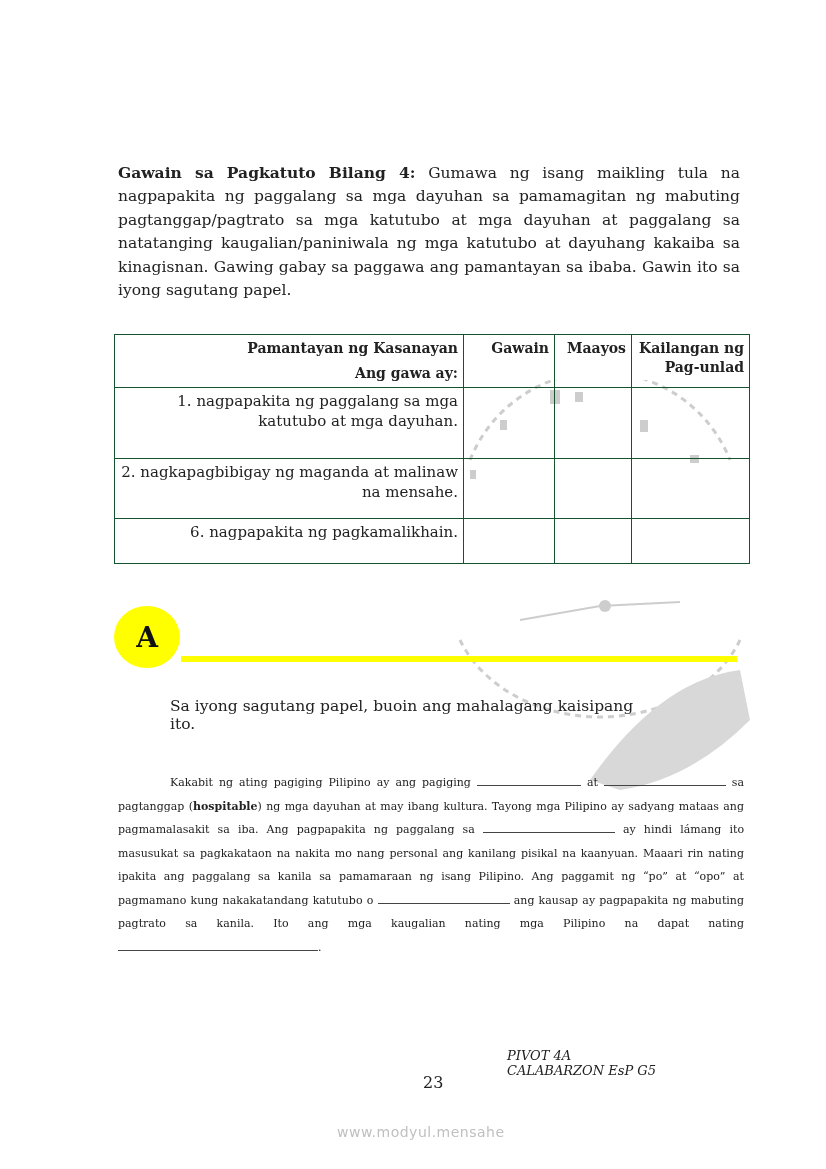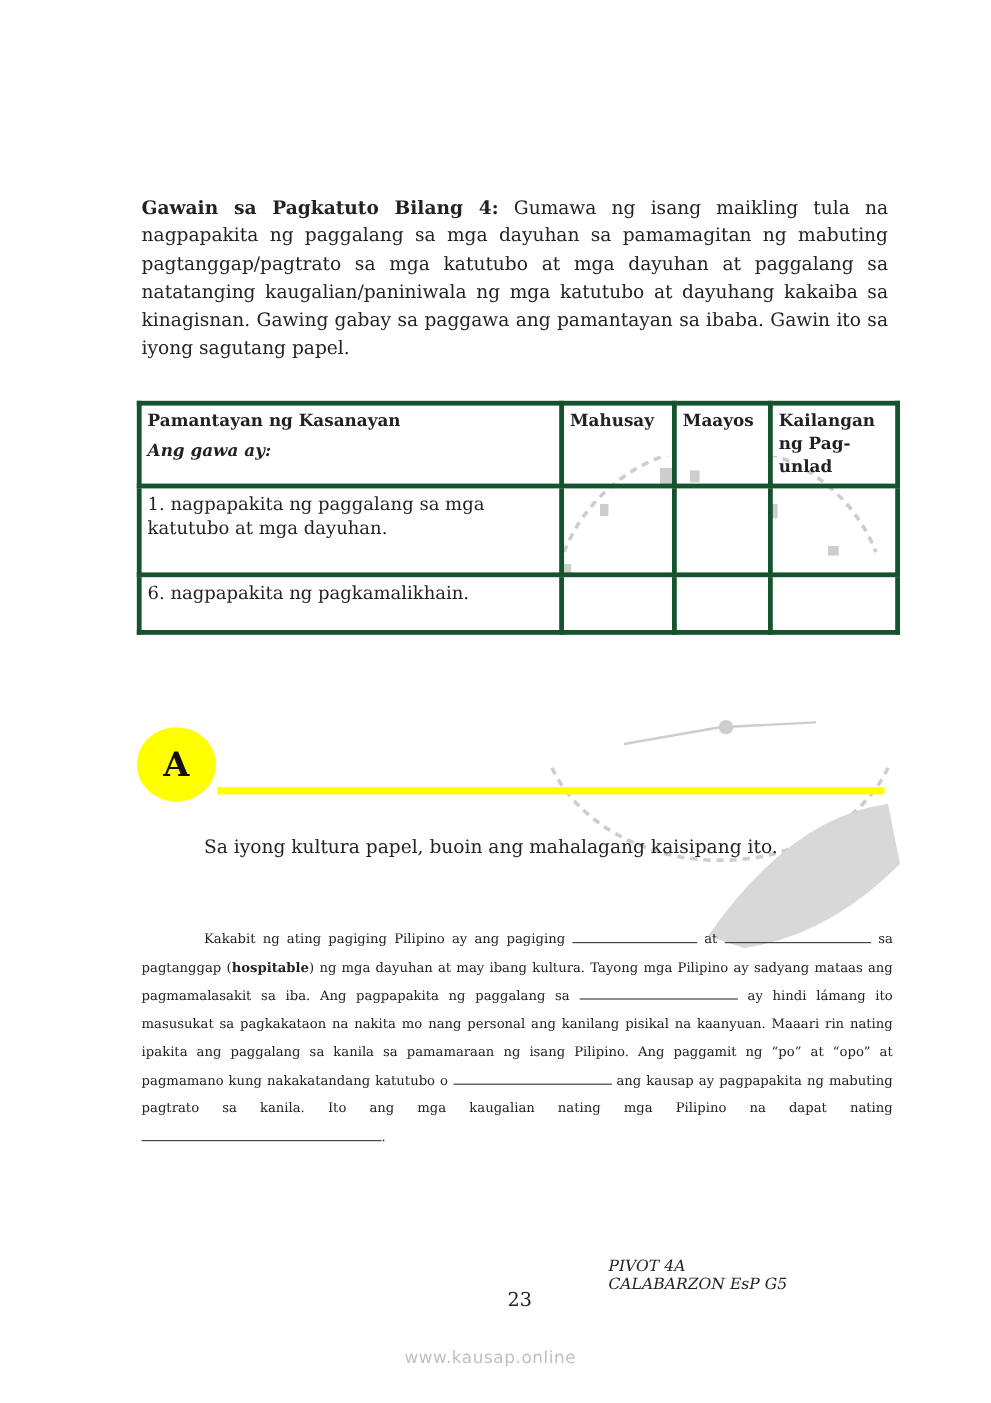--- a/index.html
+++ b/index.html
@@ -8,24 +8,24 @@
   .page { position: absolute; left: 0; top: 0; width: 658px; height: 1169px; }
 
   .watermark { position: absolute; left: 440px; top: 380px; width: 330px; height: 420px; opacity: 0.9; pointer-events: none; }
 
   .intro { position: absolute; left: 118px; top: 145px; width: 622px;
            font-size: 15.5px; line-height: 23.5px; text-align: justify; }
   .intro b { font-weight: bold; }
 
   table.rubric { position: absolute; left: 114px; top: 334px; width: 636px;
                  border-collapse: collapse; font-size: 14.5px; background: transparent; }
-  table.rubric td, table.rubric th { border: 4px solid #14532d; vertical-align: top;
-                 padding: 4px 5px; text-align: left; }
+  table.rubric td, table.rubric th { border: 1px solid #14532d; vertical-align: top;
+                 padding: 4px 5px; text-align: right; }
   table.rubric th { font-weight: bold; font-size: 14px; line-height: 19px; }
-  .hdr-line2 { display: block; margin-top: 6px; font-style: italic; }
+  .hdr-line2 { display: block; margin-top: 6px; }
   .r1 td { height: 62px; }
   .r2 td { height: 51px; }
   .r3 td { height: 36px; }
   td.crit { line-height: 19.5px; font-size: 15px; }
 
   .badge { position: absolute; left: 114px; top: 606px; width: 66px; height: 62px;
            border-radius: 50%; background: #ffff00; display: flex; align-items: center;
            justify-content: center; font-weight: bold; font-size: 28px; color: #111; }
   .badge-line { position: absolute; left: 181px; top: 656px; width: 556px; height: 6px; background: #ffff00; }
 
@@ -68,53 +68,59 @@
     <span>Gumawa ng isang maikling tula na nagpapakita ng paggalang sa mga dayuhan sa pamamagitan ng mabuting pagtanggap/pagtrato sa mga katutubo at mga dayuhan at paggalang sa natatanging kaugalian/paniniwala ng mga katutubo at dayuhang kakaiba sa kinagisnan. Gawing gabay sa paggawa ang pamantayan sa ibaba. Gawin ito sa iyong sagutang papel.</span>
   </p>
 
   <table class="rubric">
     <tbody>
         <tr>
       <th style="width:338px">
         <span>Pamantayan ng Kasanayan</span>
         <span class="hdr-line2">Ang gawa ay:</span>
       </th>
-      <th style="width:80px">Mahusay</th>
+      <th style="width:80px">Gawain</th>
       <th style="width:66px">Maayos</th>
       <th>Kailangan ng Pag-unlad</th>
     </tr>
     <tr class="r1">
       <td class="crit">1. nagpapakita ng paggalang sa mga katutubo at mga dayuhan.</td>
+      <td></td>
+      <td></td>
+      <td></td>
+    </tr>
+    <tr class="r2">
+      <td class="crit">2. nagkapagbibigay ng maganda at malinaw na mensahe.</td>
       <td></td>
       <td></td>
       <td></td>
     </tr>
     <tr class="r3">
       <td class="crit">6. nagpapakita ng pagkamalikhain.</td>
       <td></td>
       <td></td>
       <td></td>
     </tr>
   </tbody>
     </table>
 
   <div class="badge">A</div>
   <div class="badge-line"></div>
 
-  <div class="instr">Sa iyong kultura papel, buoin ang mahalagang kaisipang ito.</div>
+  <div class="instr">Sa iyong sagutang papel, buoin ang mahalagang kaisipang ito.</div>
 
   <p class="para">
     <span>Kakabit ng ating pagiging Pilipino ay ang pagiging</span>
     <span class="blank" style="width:104px"></span>
     <span>at</span>
     <span class="blank" style="width:122px"></span>
     <span>sa pagtanggap (</span><b>hospitable</b><span>) ng mga dayuhan at may ibang kultura. Tayong mga Pilipino ay sadyang mataas ang pagmamalasakit sa iba. Ang pagpapakita ng paggalang sa</span>
     <span class="blank" style="width:132px"></span>
     <span>ay hindi lámang ito masusukat sa pagkakataon na nakita mo nang personal ang kanilang pisikal na kaanyuan. Maaari rin nating ipakita ang paggalang sa kanila sa pamamaraan ng isang Pilipino. Ang paggamit ng “po” at “opo” at pagmamano kung nakakatandang katutubo o</span>
     <span class="blank" style="width:132px"></span>
     <span>ang kausap ay pagpapakita ng mabuting pagtrato sa kanila. Ito ang mga kaugalian nating mga Pilipino na dapat nating</span>
     <span class="blank" style="width:200px"></span><span>.</span>
   </p>
 
   <div class="pagenum">23</div>
   <div class="footer-title">PIVOT 4A CALABARZON EsP G5</div>
-  <div class="site">www.kausap.online</div>
+  <div class="site">www.modyul.mensahe</div>
 </div>
 
 </body></html>

